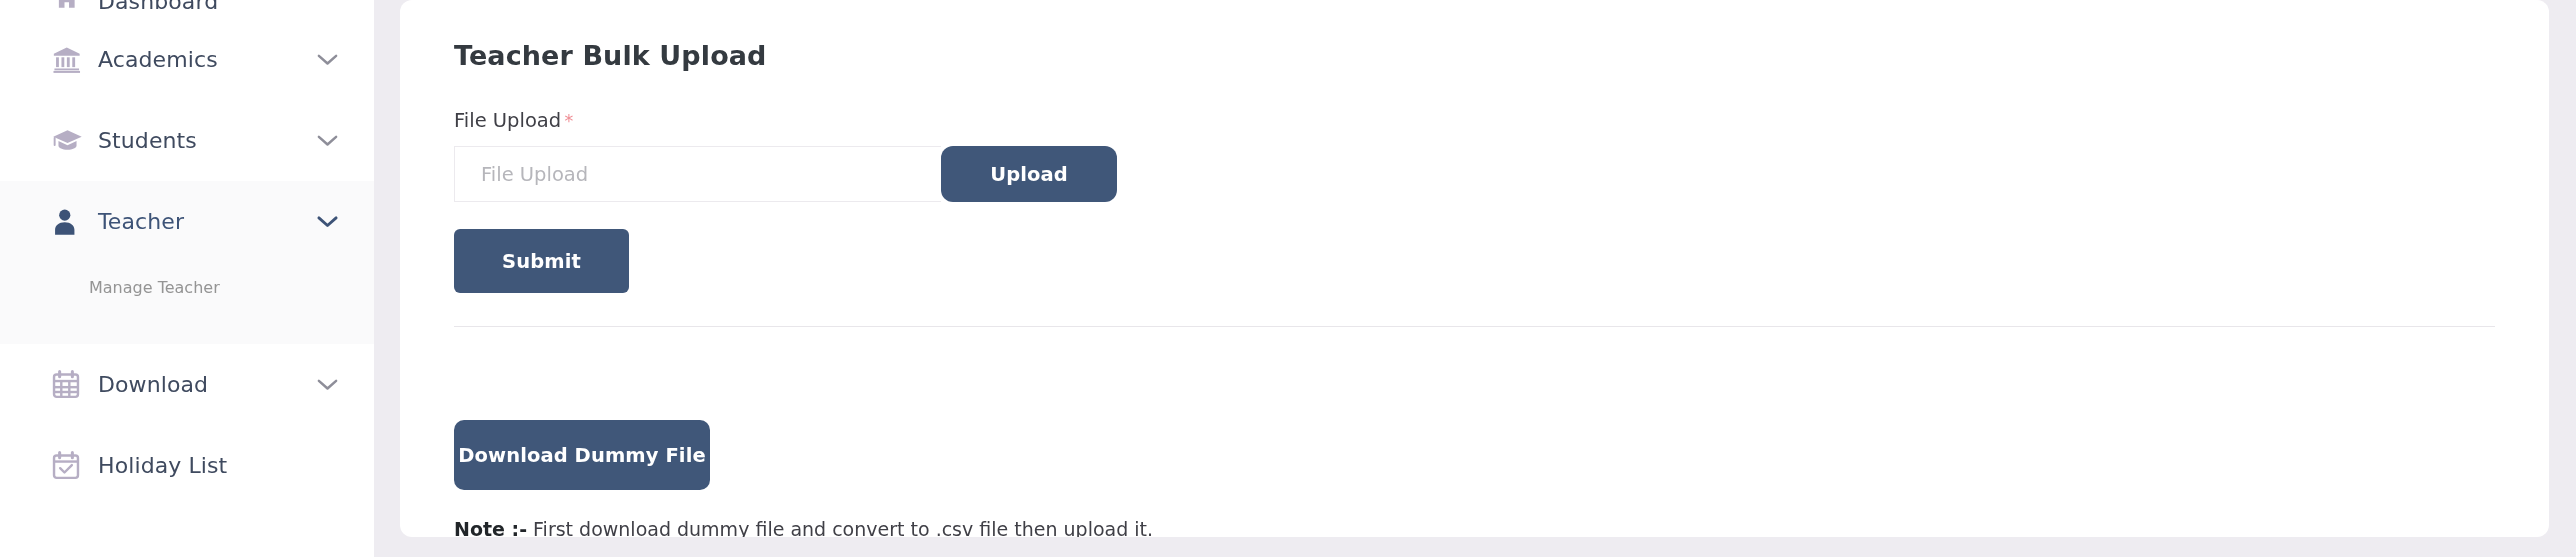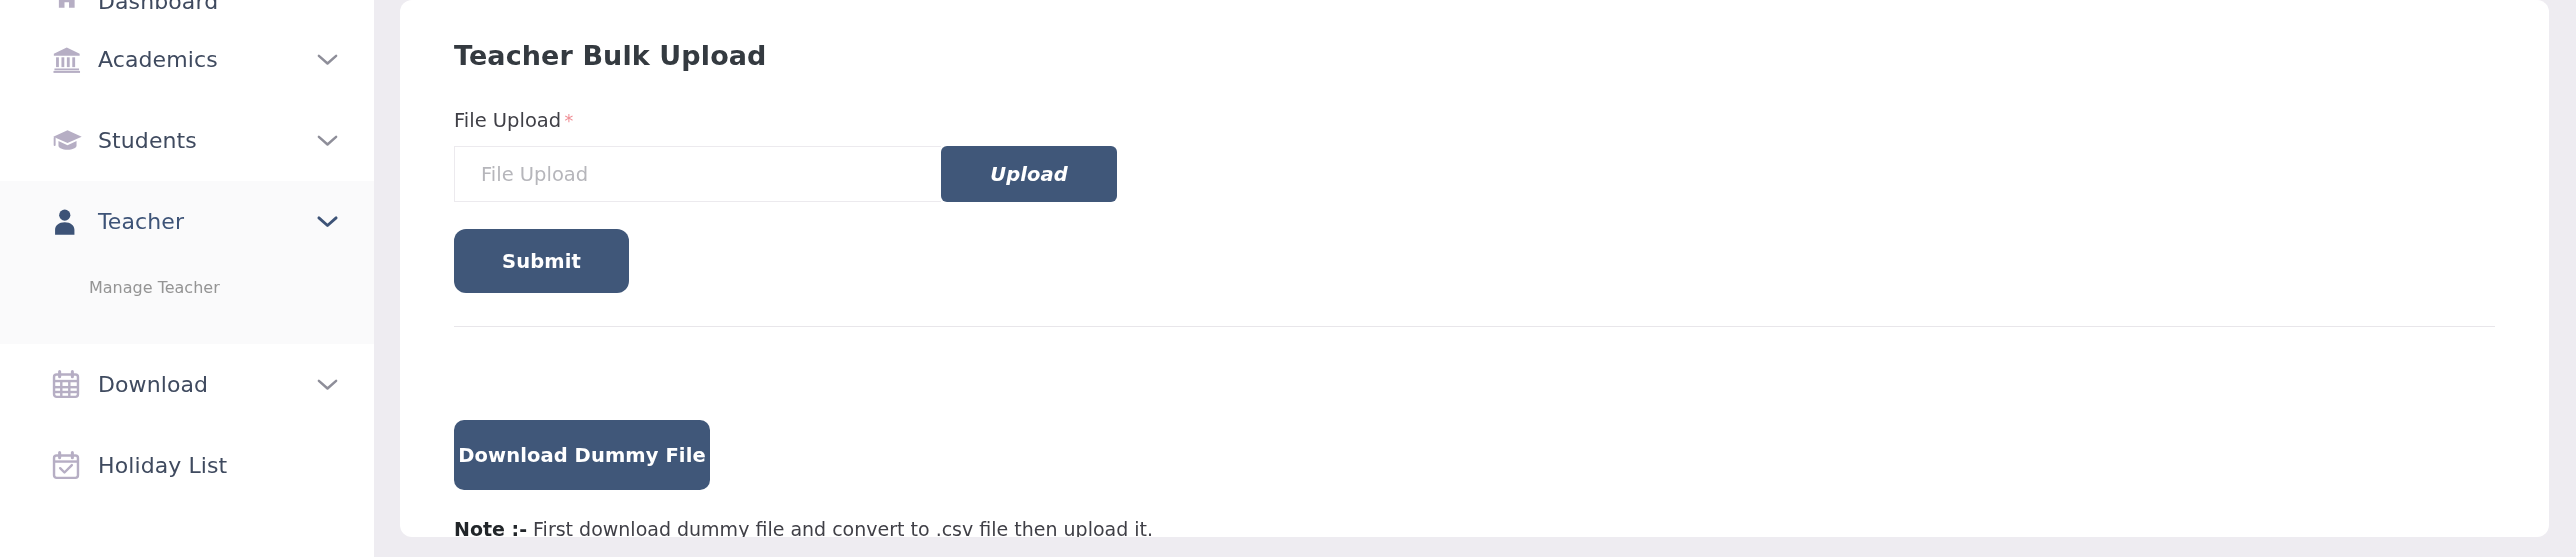--- a/index.html
+++ b/index.html
@@ -115,28 +115,28 @@
     color: #ffffff;
     border: none;
     font-size: 19.5px;
     font-weight: 700;
     font-family: "DejaVu Sans", sans-serif;
     cursor: pointer;
     letter-spacing: 0.1px;
   }
   .btn-upload {
     flex: 0 0 176px;
-    border-radius: 6px;
-    display: flex; align-items: center; justify-content: center; font-style: italic;
+    border-radius: 12px;
+    display: flex; align-items: center; justify-content: center;
   }
   .btn-submit {
     display: block;
     width: 175px; height: 64px;
     margin-top: 27px;
-    border-radius: 12px;
+    border-radius: 6px;
   }
   .divider {
     height: 1.3px;
     background: #e8e6ea;
     width: 2041px;
     margin-top: 33px;
   }
   .btn-download {
     display: block;
     width: 256px; height: 70px;

